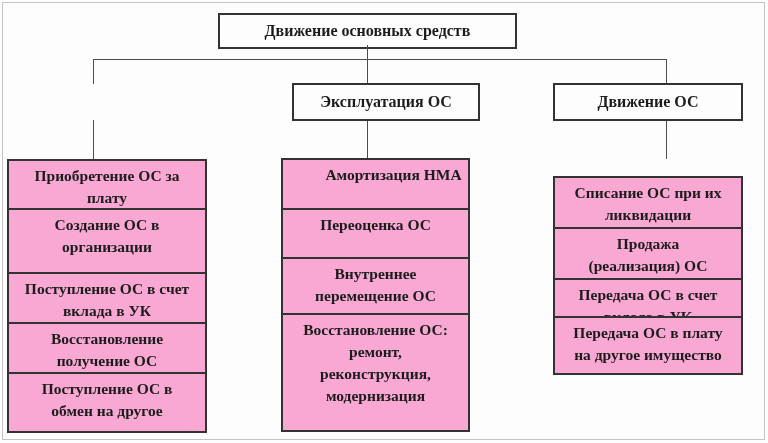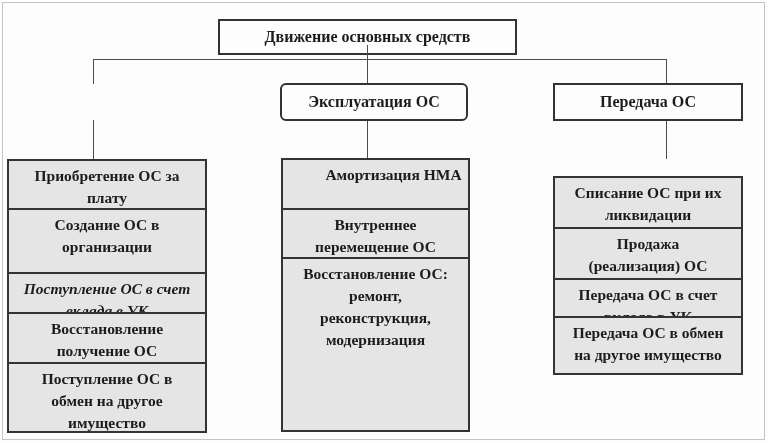--- a/index.html
+++ b/index.html
@@ -31,57 +31,57 @@
     justify-content: center;
     text-align: center;
     font-weight: bold;
     font-size: 16px;
     color: #1c1c1c;
     line-height: 20px;
   }
   .stack {
     position: absolute;
     border: 2px solid #333333;
-    background: #e5e5e5;
+    background: #f9a8d4;
     display: flex;
     flex-direction: column;
   }
   .cell {
     border-bottom: 2px solid #333333;
     text-align: center;
     padding-top: 4px;
     font-weight: bold;
     font-size: 15.5px;
     line-height: 22px;
     color: #1c1c1c;
     white-space: pre-line;
     overflow: hidden;
   }
   .cell:last-child { border-bottom: none; flex: 1; }
   .line {
     position: absolute;
     background: #4d4d4d;
   }
   
-  .root-box { left: 218px; top: 19px; width: 299px; height: 36px; }
+  .root-box { left: 218px; top: 13px; width: 299px; height: 36px; }
   
   .hdr-1 { left: 6px;   top: 83px; width: 187px; height: 38px; }
-  .hdr-2 { left: 280px; top: 83px; width: 188px; height: 38px; border-radius: 6px; }
+  .hdr-2 { left: 292px; top: 83px; width: 188px; height: 38px; }
   .hdr-3 { left: 553px; top: 83px; width: 190px; height: 38px; }
   
   .col-1 { left: 7px;   top: 159px; width: 200px; height: 274px; }
   .col-2 { left: 281px; top: 158px; width: 189px; height: 274px; }
   .col-3 { left: 553px; top: 176px; width: 190px; height: 199px; }
   .col-1 .cell:nth-child(1) { height: 49px; }
   .col-1 .cell:nth-child(2) { height: 64px; }
-  .col-1 .cell:nth-child(3) { height: 40px; font-style: italic; }
+  .col-1 .cell:nth-child(3) { height: 50px; }
   .col-1 .cell:nth-child(4) { height: 50px; }
   .col-2 .cell:nth-child(1) { height: 50px; padding-left: 36px; }
   .col-2 .cell:nth-child(2) { height: 49px; }
-  .col-2 .cell:nth-child(3) { height: 50px; border-radius: 11px; }
+  .col-2 .cell:nth-child(3) { height: 56px; }
   .col-3 .cell:nth-child(1) { height: 51px; }
   .col-3 .cell:nth-child(2) { height: 51px; }
   .col-3 .cell:nth-child(3) { height: 38px; }
   
   .v-root   { left: 367px; top: 45px;  width: 1px;   height: 15px; }
   .h-spine  { left: 93px;  top: 59px;  width: 574px; height: 1px;  }
   .v-drop-1 { left: 93px;  top: 59px;  width: 1px;   height: 25px; }
   .v-drop-2 { left: 367px; top: 59px;  width: 1px;   height: 25px; }
   .v-drop-3 { left: 666px; top: 59px;  width: 1px;   height: 25px; }
   .v-stem-1 { left: 93px;  top: 120px; width: 1px;   height: 40px; }
@@ -99,49 +99,50 @@
   <div class="line v-root"></div>
   <div class="line h-spine"></div>
   <div class="line v-drop-1"></div>
   <div class="line v-drop-2"></div>
   <div class="line v-drop-3"></div>
   <div class="line v-stem-1"></div>
   <div class="line v-stem-2"></div>
   <div class="line v-stem-3"></div>
 
   <div class="box hdr-2">Эксплуатация ОС</div>
-  <div class="box hdr-3">Передача ОС</div>
+  <div class="box hdr-3">Движение ОС</div>
 
   <div class="stack col-1">
     <div class="cell">Приобретение ОС за
 плату</div>
     <div class="cell">Создание ОС в
 организации</div>
     <div class="cell">Поступление ОС в счет
 вклада в УК</div>
     <div class="cell">Восстановление
 получение ОС</div>
     <div class="cell">Поступление ОС в
 обмен на другое
 имущество</div>
   </div>
 
   <div class="stack col-2">
     <div class="cell">Амортизация НМА</div>
+    <div class="cell">Переоценка ОС</div>
     <div class="cell">Внутреннее
 перемещение ОС</div>
     <div class="cell">Восстановление ОС:
 ремонт,
 реконструкция,
 модернизация</div>
   </div>
 
   <div class="stack col-3">
     <div class="cell">Списание ОС при их
 ликвидации</div>
     <div class="cell">Продажа
 (реализация) ОС</div>
     <div class="cell">Передача ОС в счет
 вклада в УК</div>
-    <div class="cell">Передача ОС в обмен
+    <div class="cell">Передача ОС в плату
 на другое имущество</div>
   </div>
 </div>
 
 </body></html>

